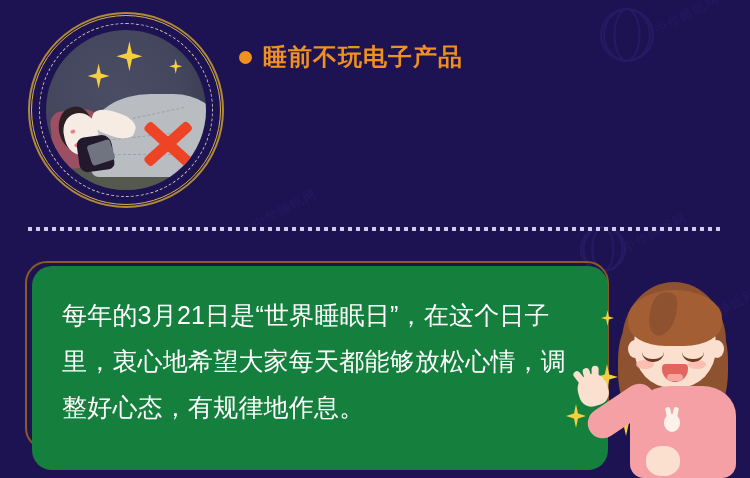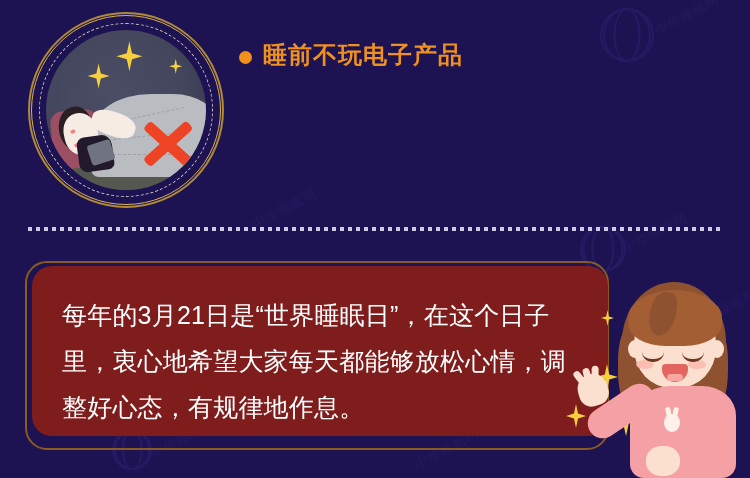--- a/index.html
+++ b/index.html
@@ -177,21 +177,20 @@
     background:#f0901f;
     flex:0 0 auto;
   }
   #headline-text{
     color:#f0901f;
     font-size:24px;
     font-weight:bold;
     letter-spacing:1px;
     line-height:1;
     white-space:nowrap;
-    font-family:Liberation Mono, monospace;
   }
   #body-paragraph{
     position:absolute;
     left:239px; top:88px;
     width:492px;
     color:#ffffff;
     font-size:24.5px;
     line-height:40px;
     letter-spacing:.3px;
   }
@@ -209,22 +208,22 @@
     position:absolute;
     left:25px; top:261px;
     width:584px; height:189px;
     border:2px solid #8a5a22;
     border-radius:22px;
     background:transparent;
   }
   #callout-box{
     position:absolute;
     left:32px; top:266px;
-    width:576px; height:170px;
-    background:#7f1d1d;
+    width:576px; height:204px;
+    background:#15803d;
     border-radius:20px;
     padding:26px 30px 20px 30px;
   }
   #callout-text{
     color:#ffffff;
     font-size:25px;
     line-height:46px;
     letter-spacing:.2px;
     font-weight:500;
   }

